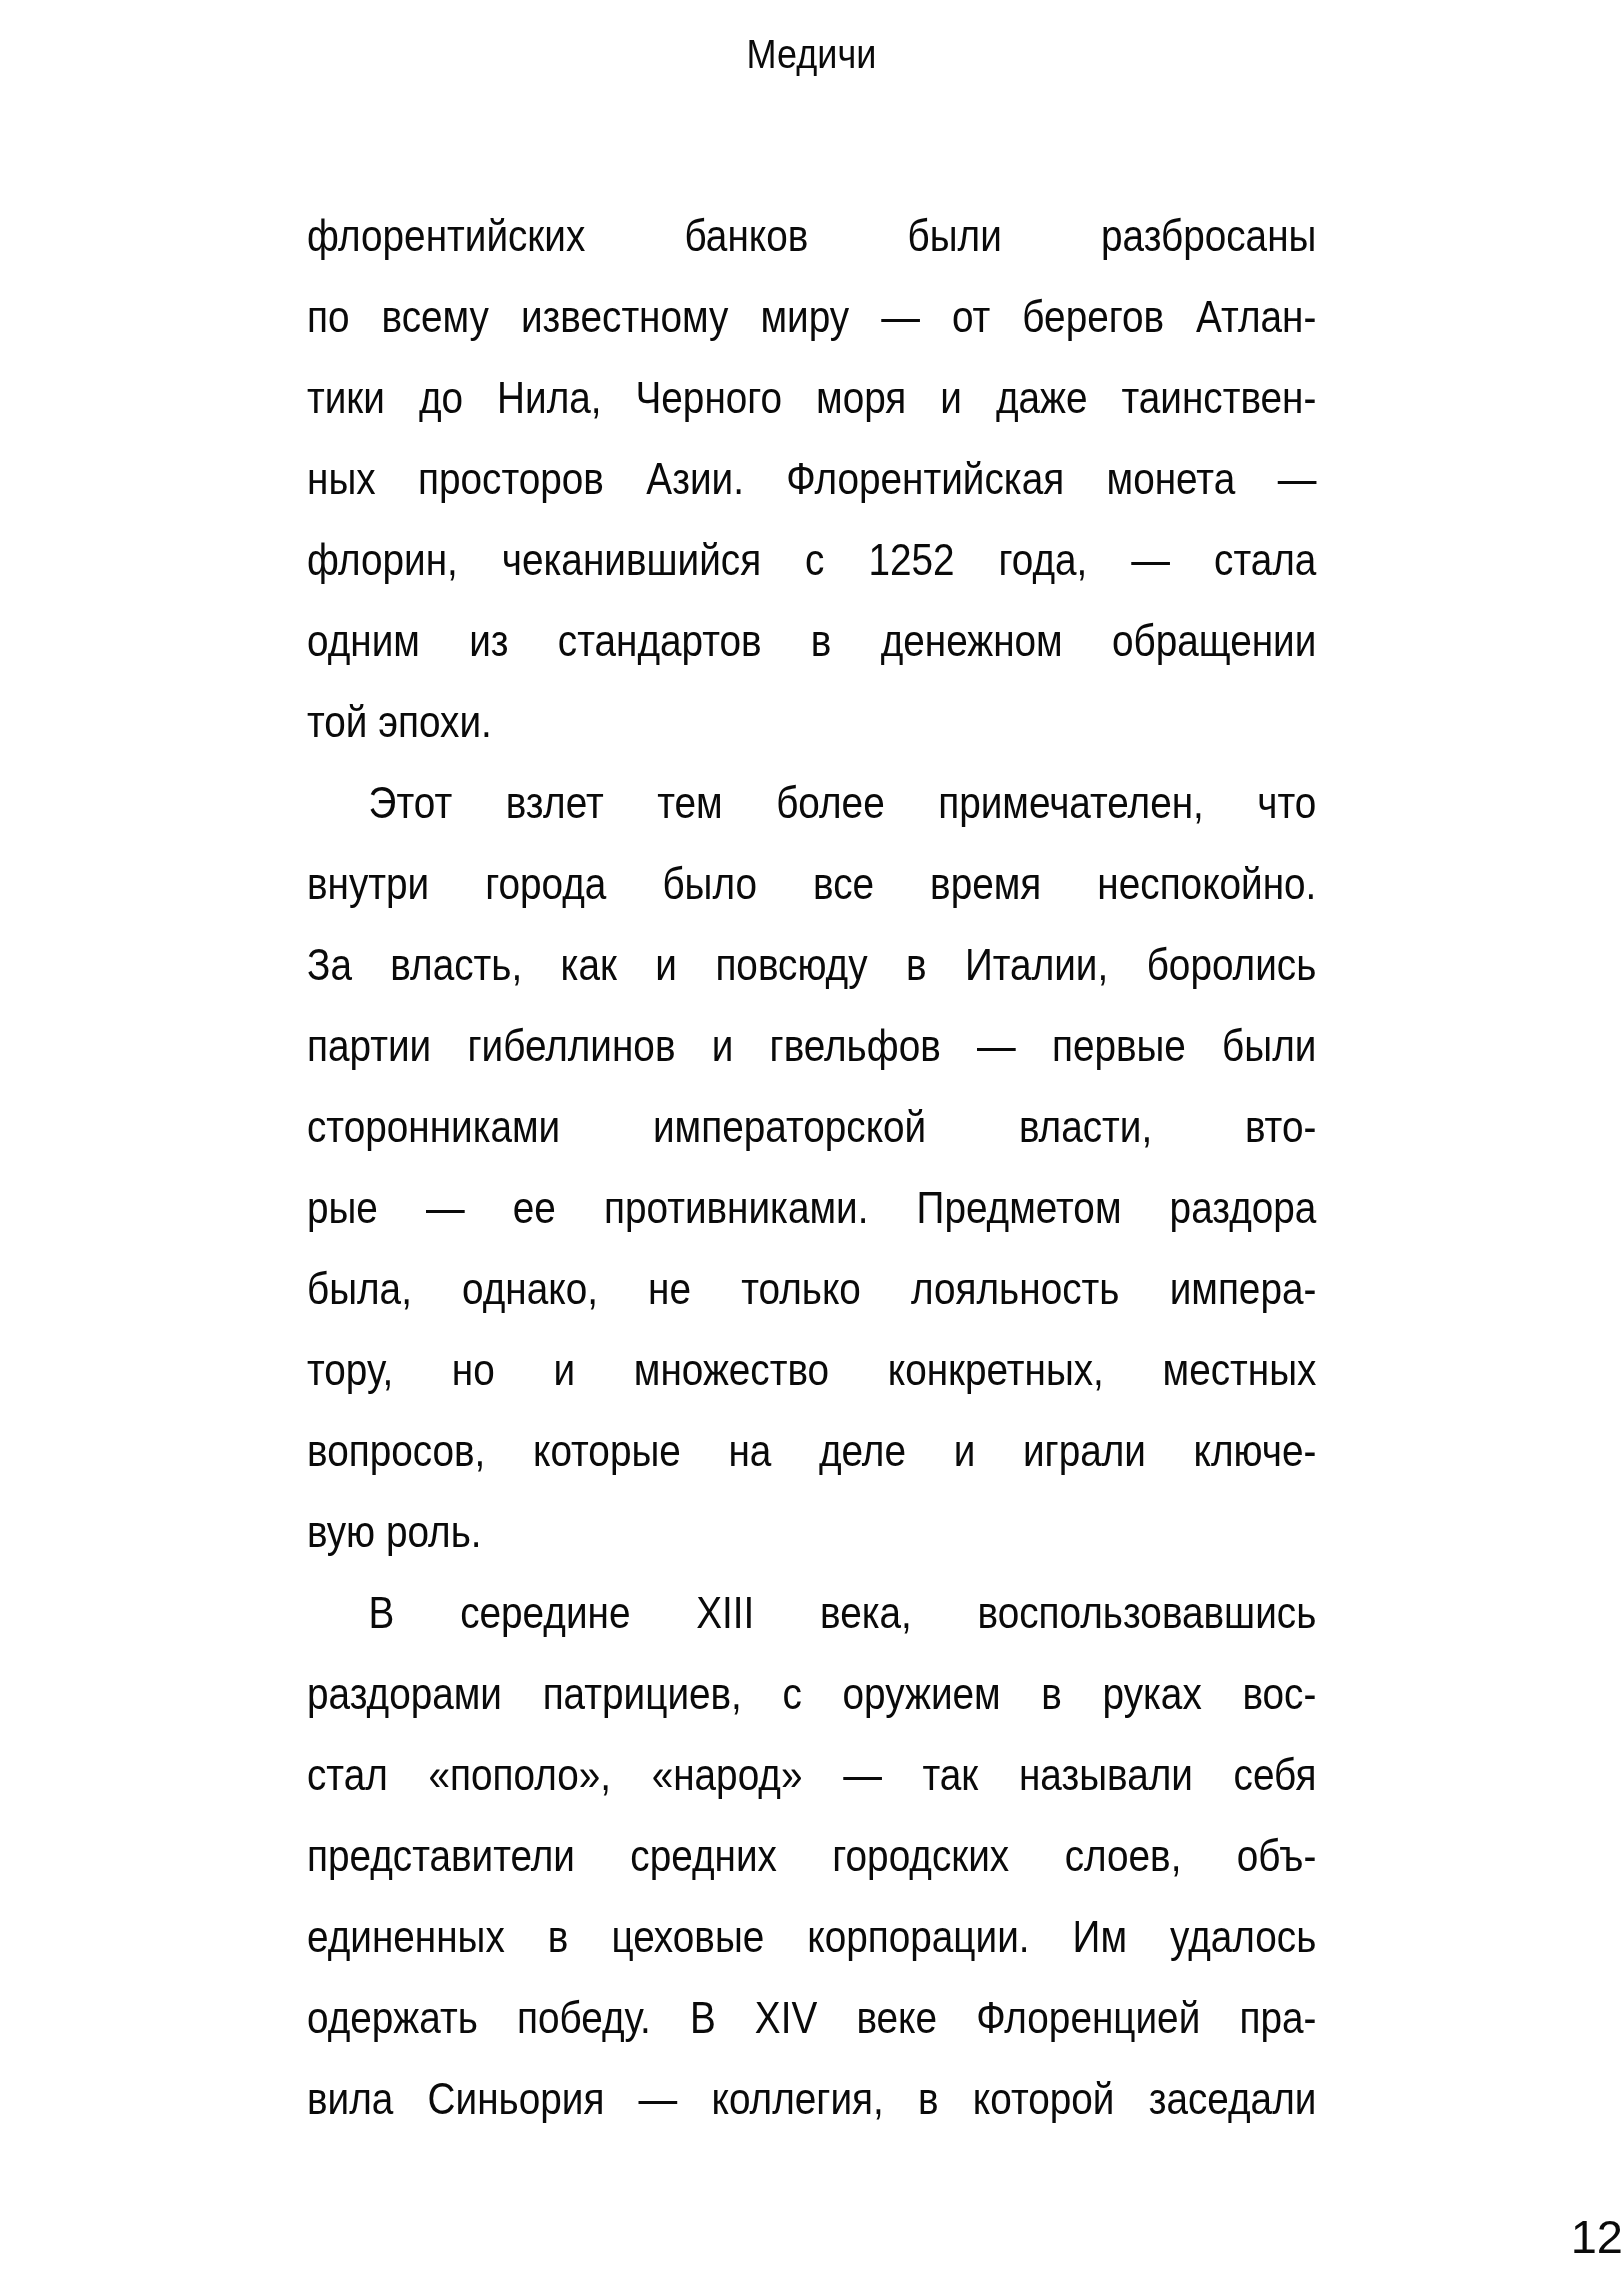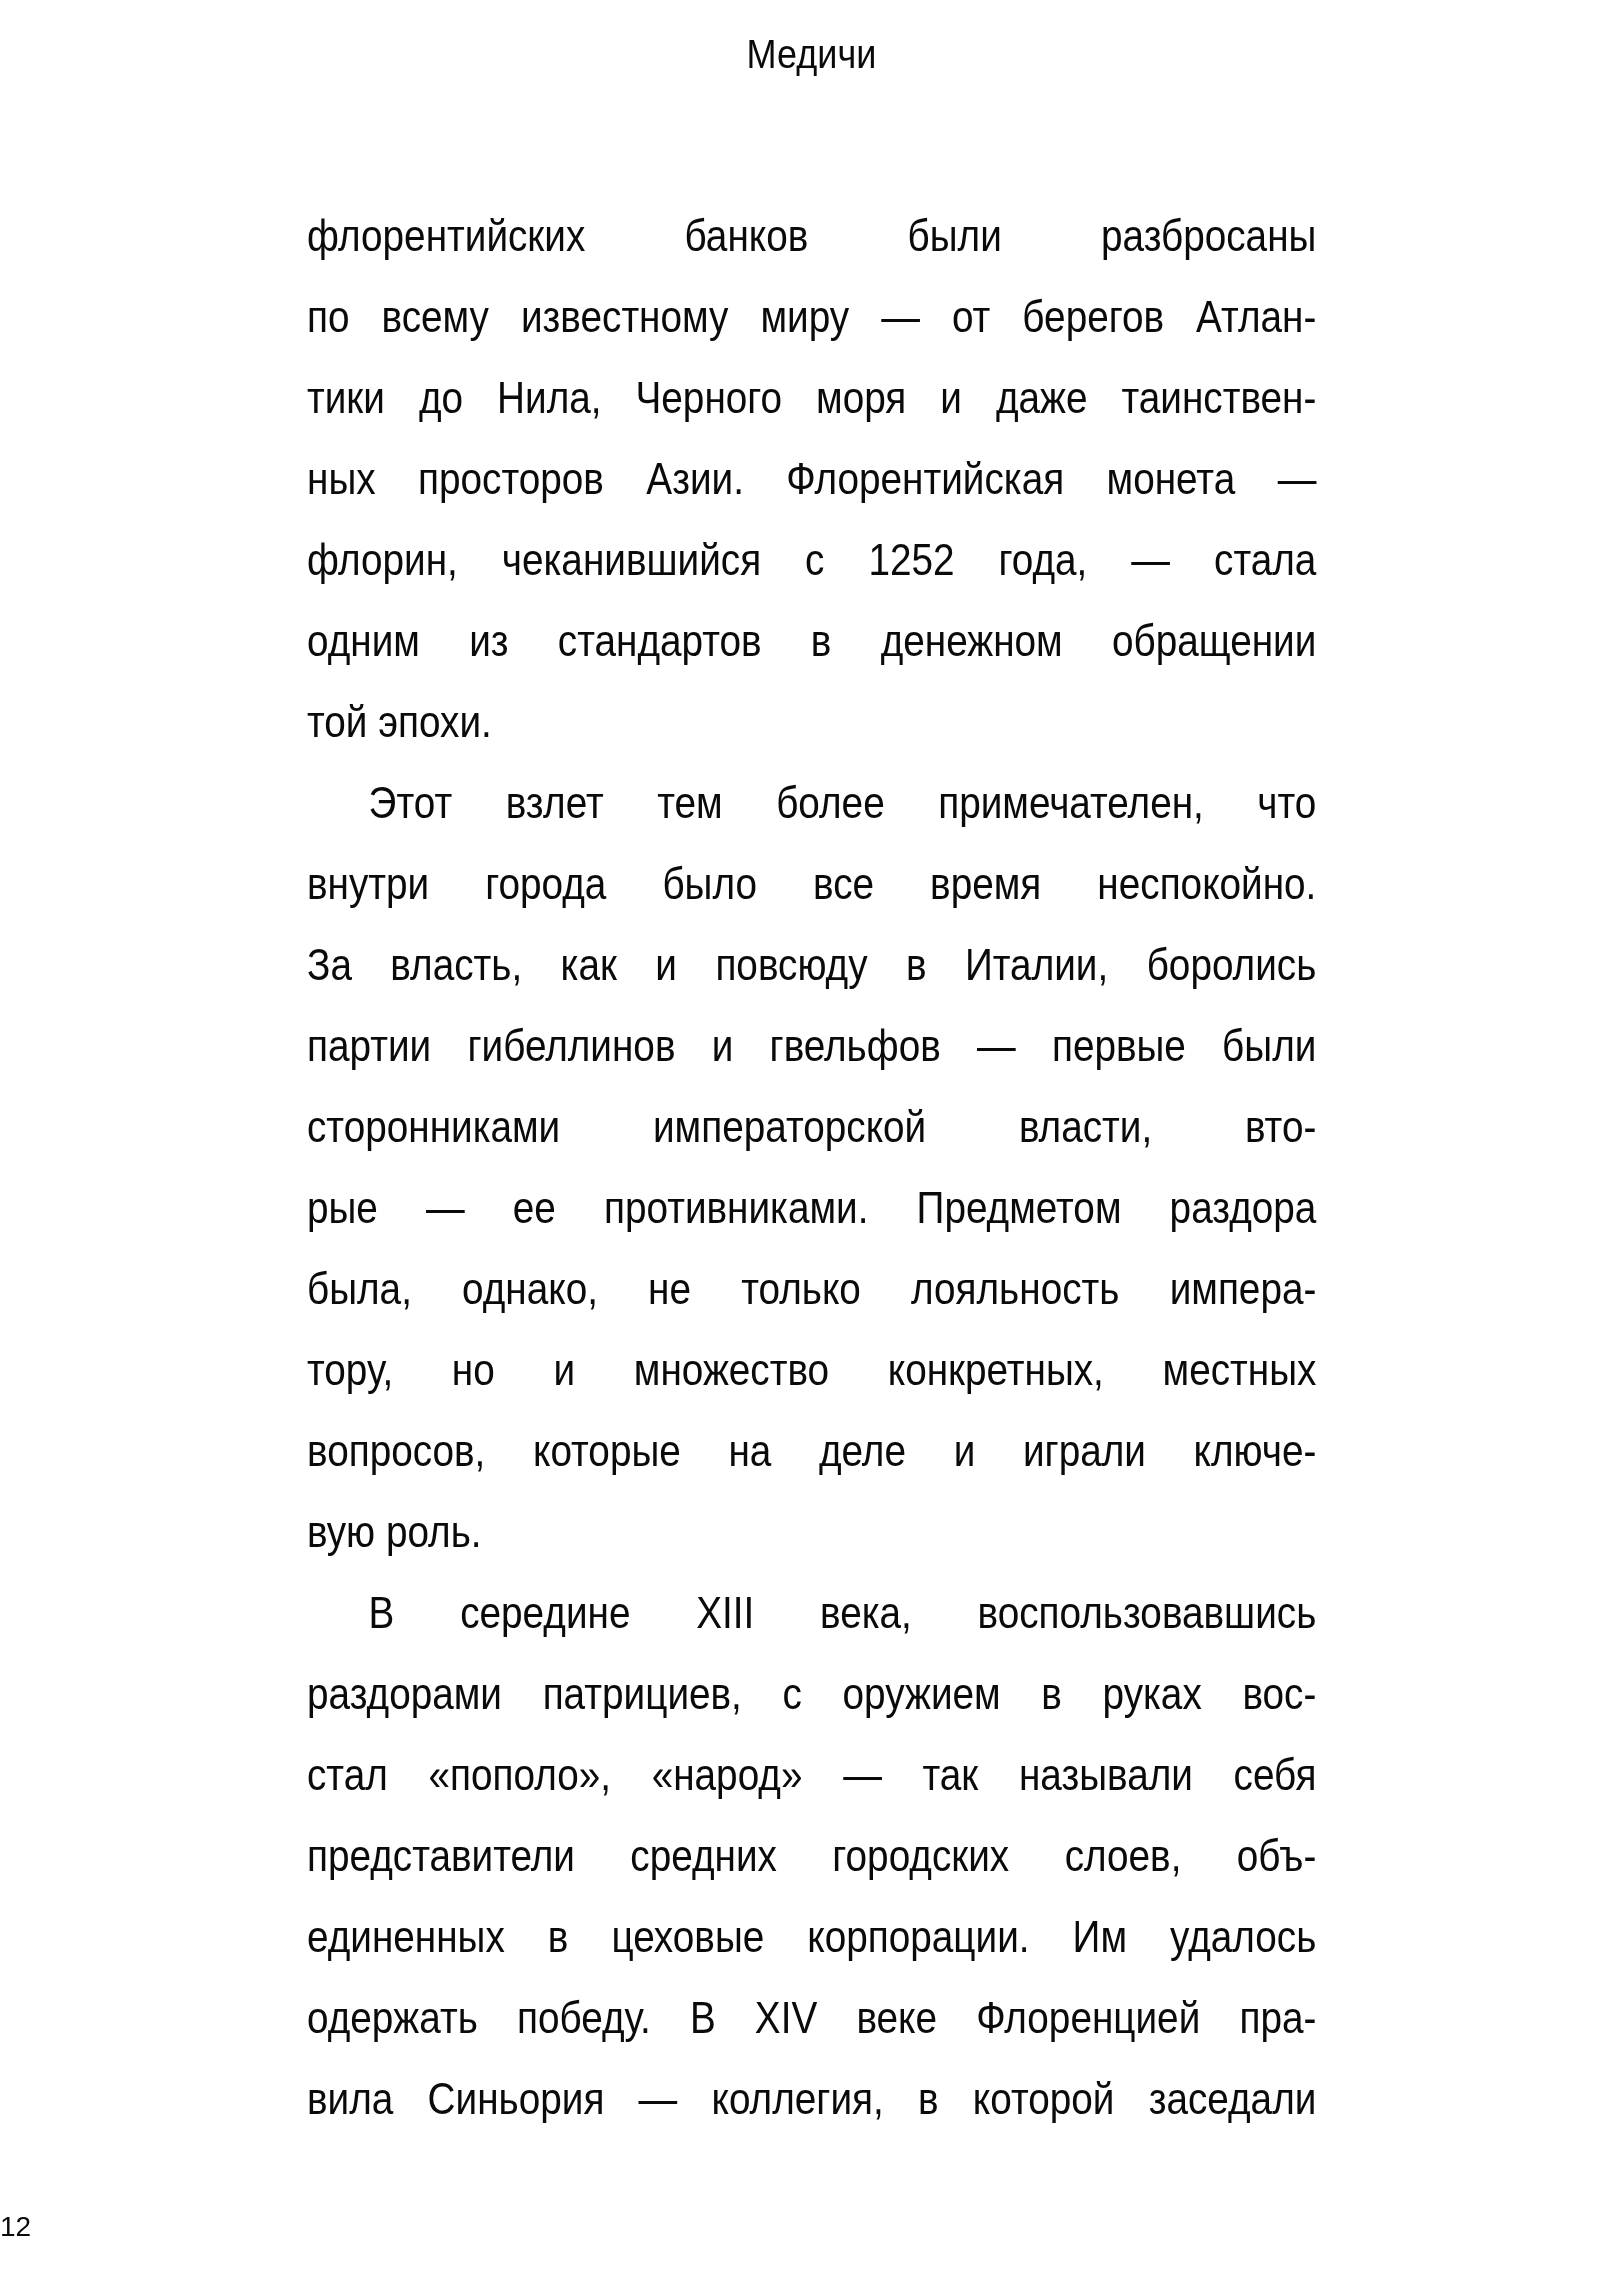--- a/index.html
+++ b/index.html
@@ -39,22 +39,22 @@
     text-align-last: justify;
     white-space: normal;
   }
   .ln.endpara { text-align-last: left; }
   .ln.indent  { text-indent: 70px; }
   .page-number {
     position: absolute;
     top: 2213px;
     left: 0;
     width: 1623px;
-    text-align: left;
-    font-size: 28px;
+    text-align: right;
+    font-size: 47px;
     line-height: 1.0;
   }
 </style>
 </head>
 <body>
 
 <div class="running-header">Медичи</div>
 
 <div class="text-block">
   <div class="ln">флорентийских банков были разбросаны</div>

